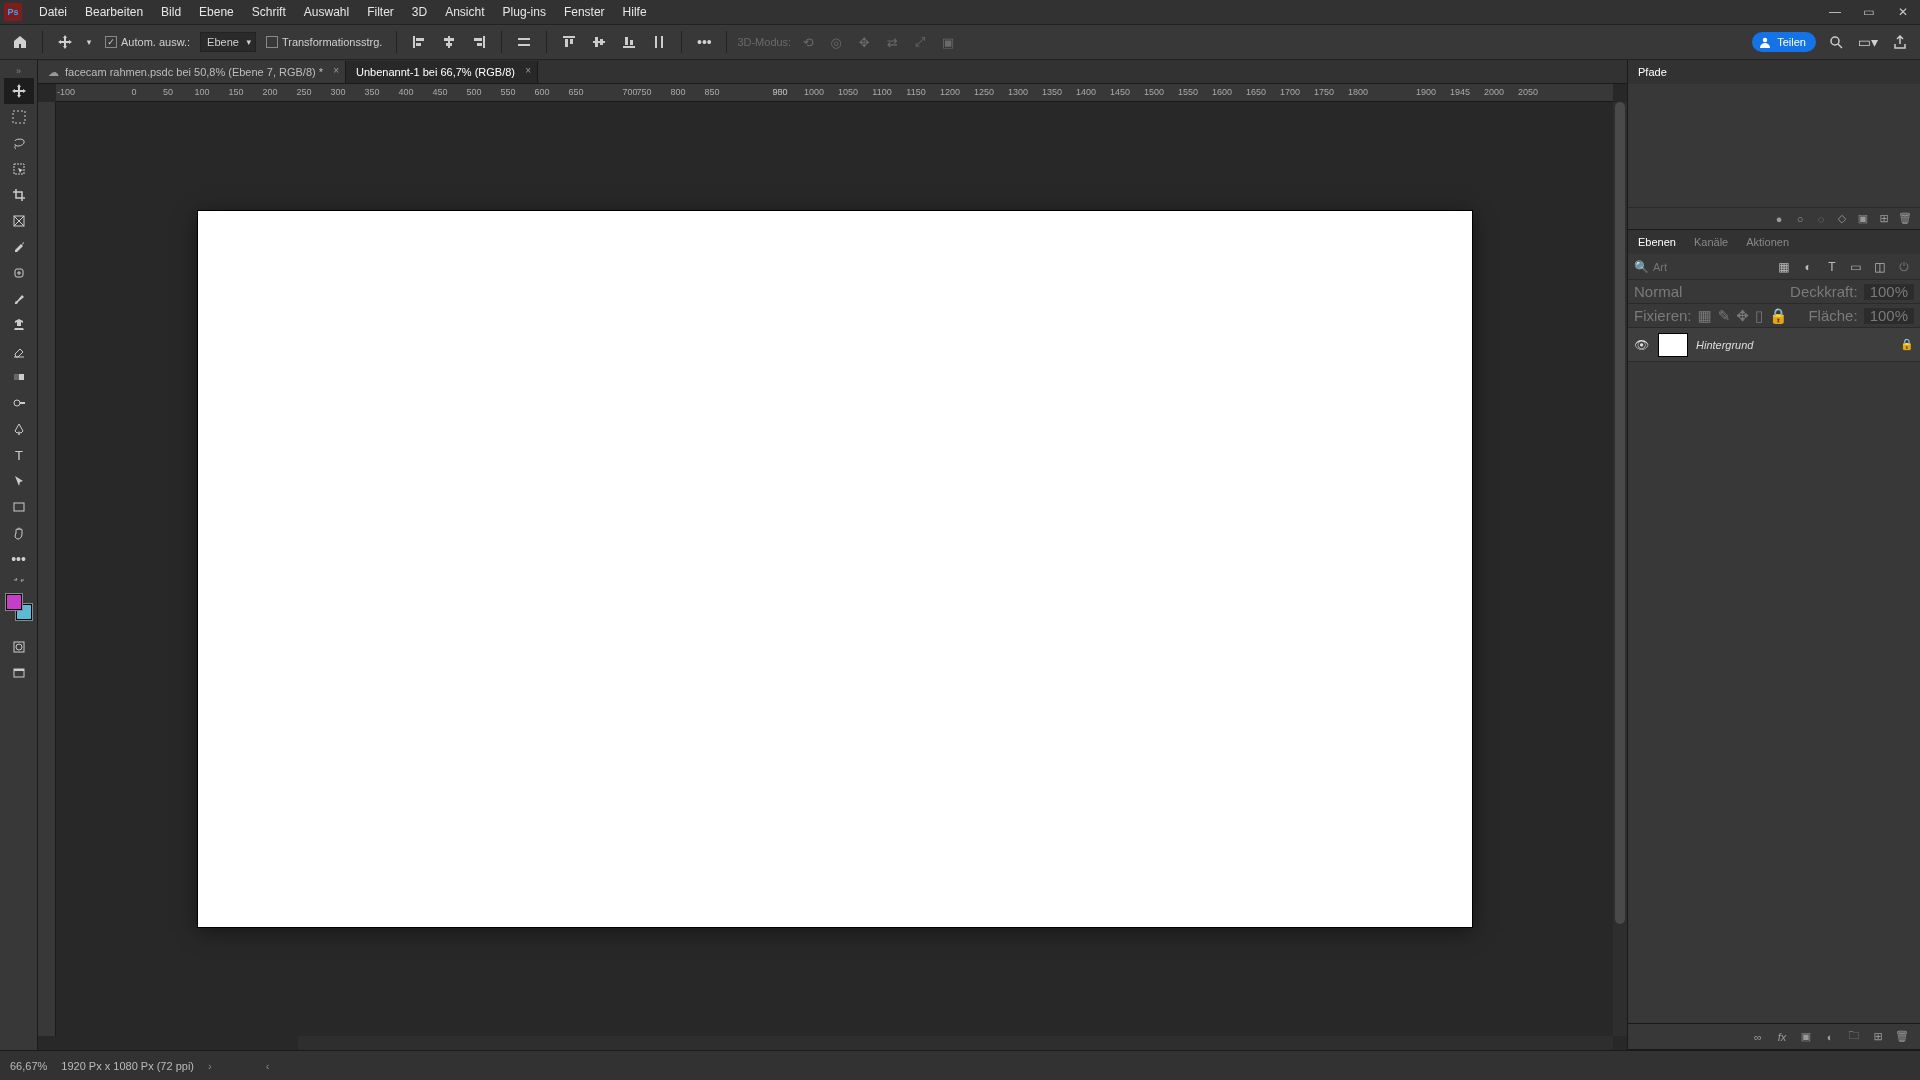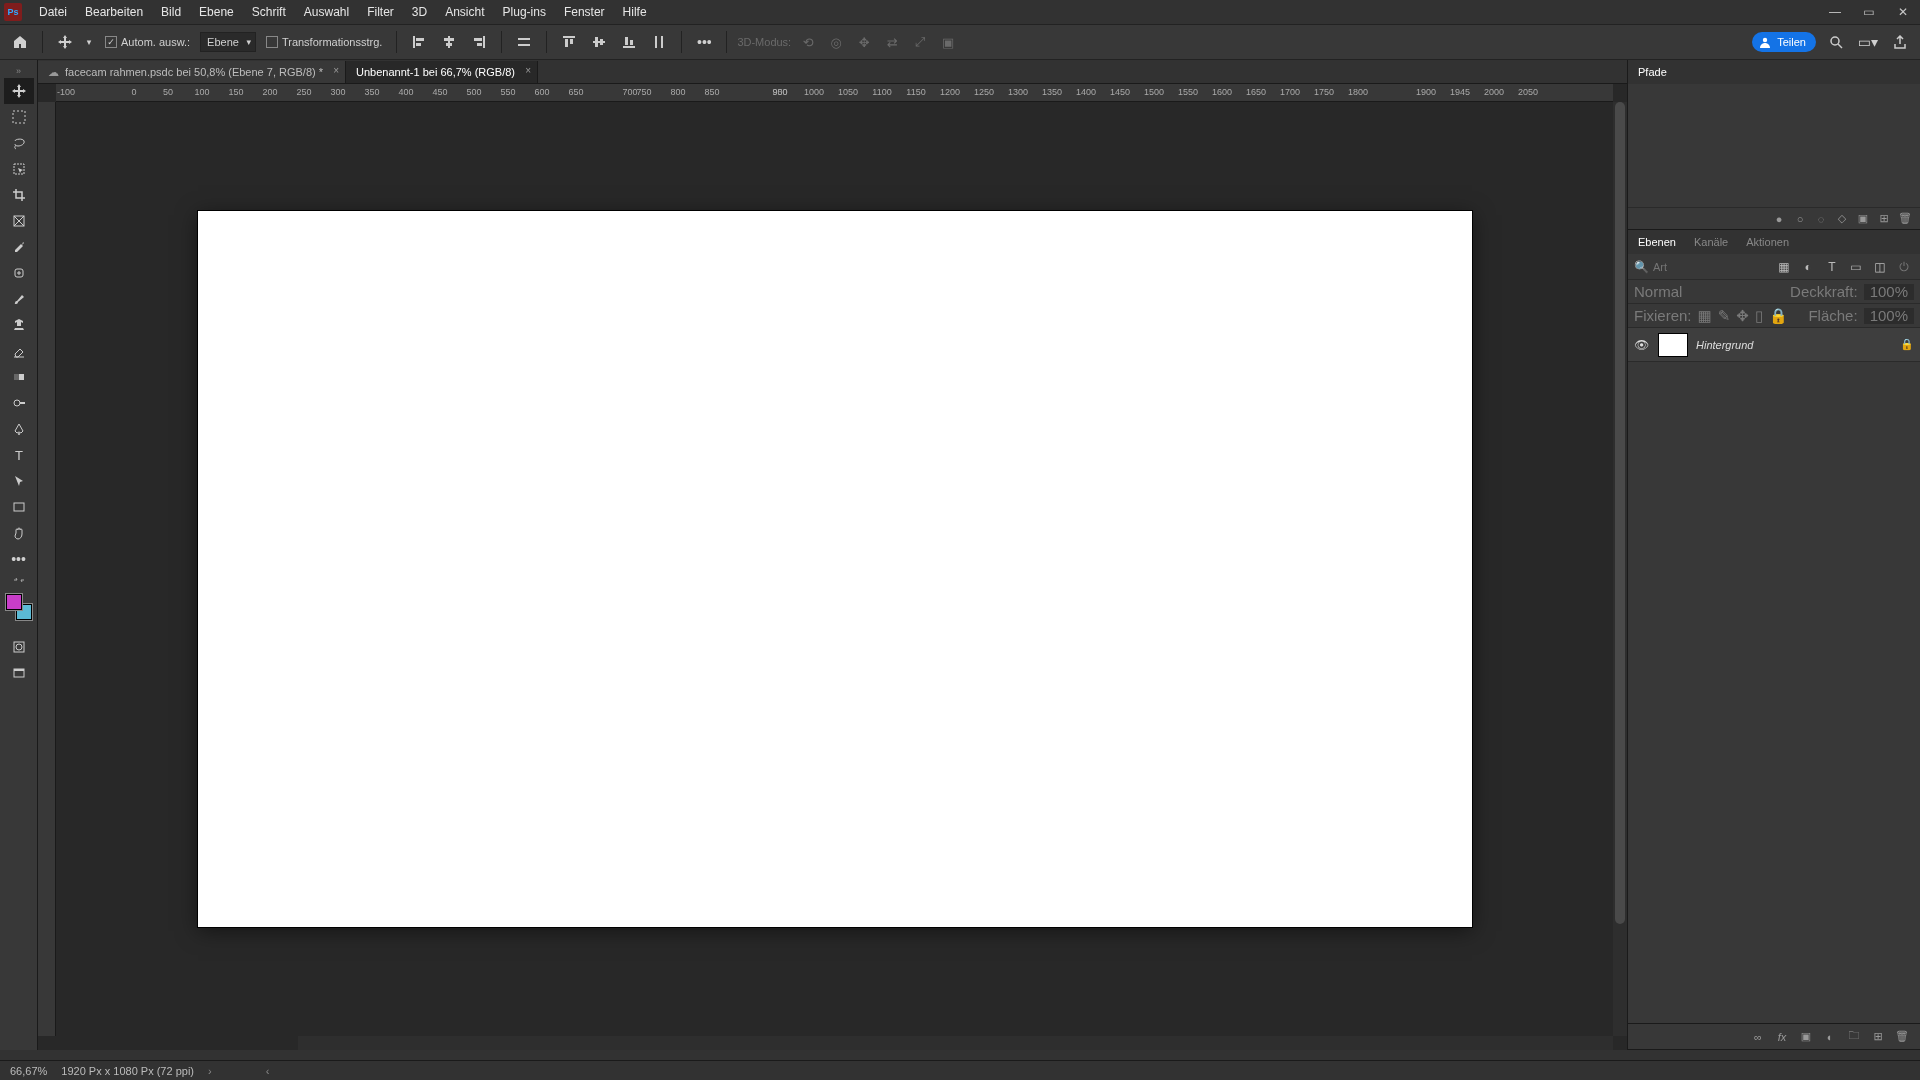--- a/index.html
+++ b/index.html
@@ -67,21 +67,21 @@
 #panel-layers .row2 { display:flex; align-items:center; height:24px; padding:0 6px; gap:6px; font-size:15px; color:#7a7a7a; border-bottom:1px solid #2a2a2a; }
 #panel-layers .row2 .dd2 { flex:1; }
 #panel-layers .row2 .val { background:#2c2c2c; padding:0 6px; height:16px; line-height:16px; color:#7a7a7a; }
 #panel-layers .layer { display:flex; align-items:center; height:34px; background:#3e3e3e; border-bottom:1px solid #2a2a2a; padding:0 6px; gap:8px; }
 #panel-layers .layer .eye { width:16px; font-size:12px; color:#ddd; }
 #panel-layers .layer .thumb { width:30px; height:24px; background:#fff; border:1px solid #000; }
 #panel-layers .layer .name { font-style:italic; font-size:11px; color:#ddd; flex:1; }
 #panel-layers .layer .lock { font-size:11px; color:#bbb; }
 
 
-#status { position:absolute; left:0; right:0; bottom:0; height:20px; background:#323232; border-top:1px solid #1a1a1a; display:flex; align-items:center; padding:0 10px; gap:14px; font-size:11px; color:#bbb; }
+#status { position:absolute; left:0; right:0; bottom:0; height:30px; background:#323232; border-top:1px solid #1a1a1a; display:flex; align-items:center; padding:0 10px; gap:14px; font-size:11px; color:#bbb; }
 
 
 #layers-footer { position:absolute; bottom:0; left:0; right:0; height:26px; border-top:1px solid #1a1a1a; display:flex; justify-content:flex-end; align-items:center; gap:4px; padding-right:8px; background:#383838; }
 #layers-footer .fico { width:20px; height:18px; display:flex; align-items:center; justify-content:center; font-size:11px; color:#999; }
 
 svg { display:block; }
 </style>
 </head>
 <body>
 

